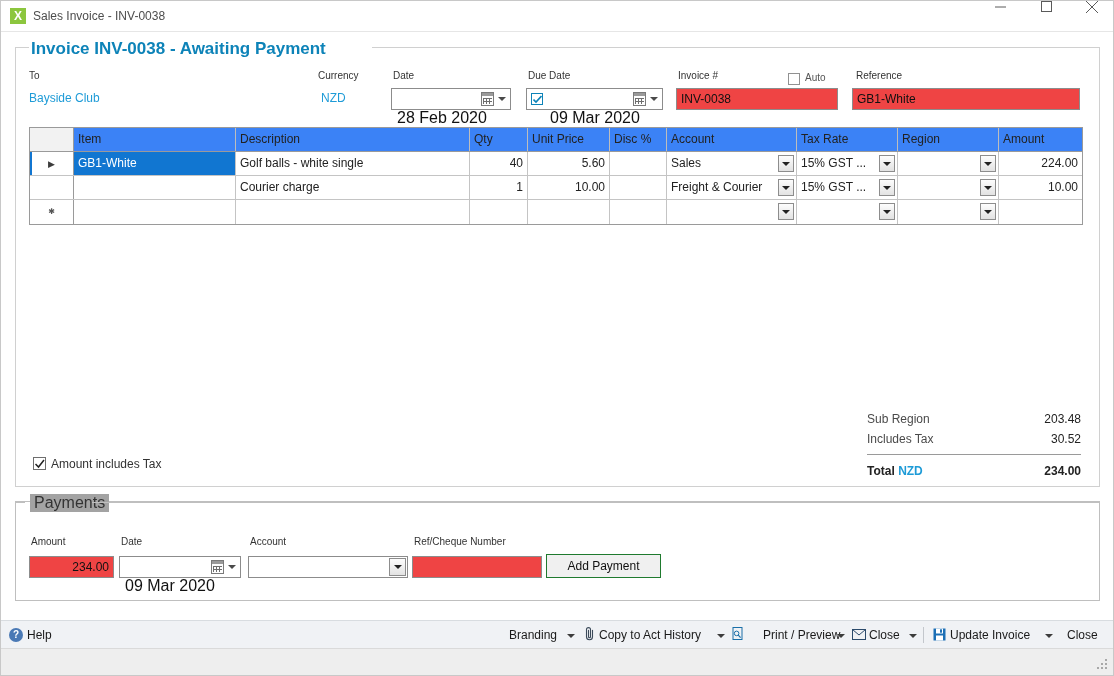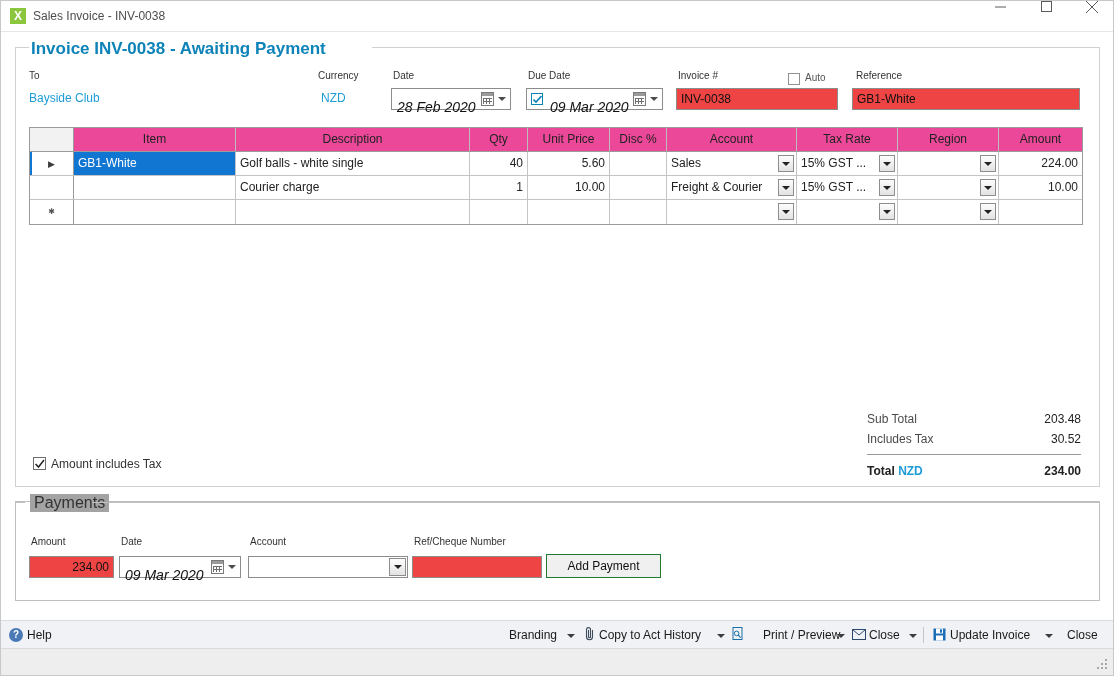--- a/index.html
+++ b/index.html
@@ -124,25 +124,24 @@
   }
   .datefield {
     position: absolute;
     box-sizing: border-box;
     border: 1px solid #8c8c8c;
     background: #ffffff;
     height: 22px;
   }
   .datefield .dtext {
     position: absolute;
-    left: 5px; top: 10px;
-    font-size: 14px;
+    left: 5px; top: 20px;
+    font-size: 16px;
     color: #111111;
     white-space: nowrap;
-    font-style: italic;
   }
   .datefield.hascheck .dtext { left: 23px; }
   .dcheck {
     position: absolute;
     left: 4px; top: 4px;
     width: 12px; height: 12px;
     border: 1px solid #0d83b8;
     background: #ffffff;
     box-sizing: border-box;
   }
@@ -192,23 +191,22 @@
     background: #ffffff;
   }
   .grow {
     position: relative;
     display: flex;
     height: 24px;
     box-sizing: border-box;
   }
   .ghead {
     height: 24px;
-    background: #ec4899;
+    background: #3b82f6;
     border-bottom: 1px solid #9a9a9a;
-    text-align: center;
   }
   .gcell {
     position: relative;
     box-sizing: border-box;
     border-right: 1px solid #c4c4c4;
     font-size: 12px;
     color: #222222;
     line-height: 22px;
     padding: 0 4px;
     overflow: hidden;
@@ -588,21 +586,21 @@
       <div class="gcell cell-text-combo" style="width:101px;">
         <span></span>
         <span class="combo-arrow"></span>
       </div>
       <div class="gcell num" style="width:83px; border-right:none;"></div>
     </div>
   </div>
 
   <div class="totals">
     <div class="trow">
-      <span>Sub Total</span>
+      <span>Sub Region</span>
       <span class="tval">203.48</span>
     </div>
     <div class="trow">
       <span>Includes Tax</span>
       <span class="tval">30.52</span>
     </div>
     <div class="trow grand">
       <span>
         <span>Total</span>
         <span class="tcur">NZD</span>

